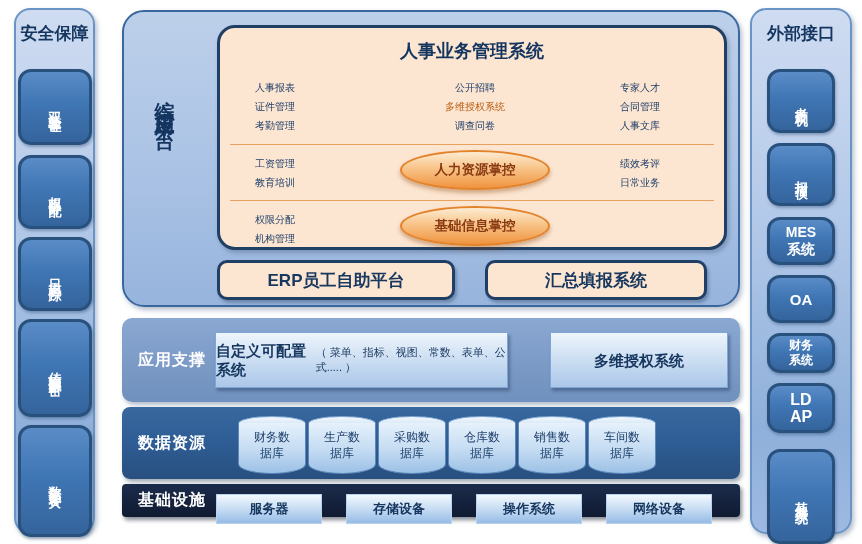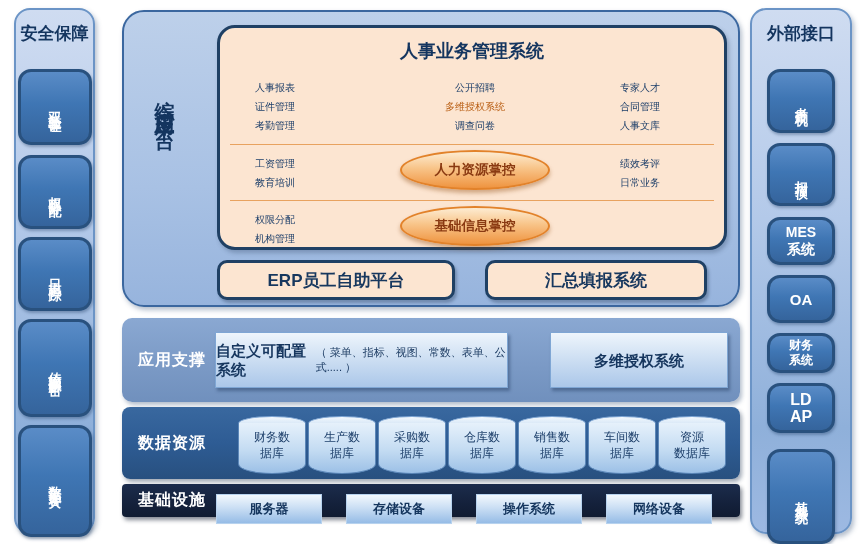--- a/index.html
+++ b/index.html
@@ -250,25 +250,20 @@
       <div class="cyl">
           <div class="cyl-body"></div>
           <div class="cyl-label">销售数
 据库</div>
         </div>
       <div class="cyl">
           <div class="cyl-body"></div>
           <div class="cyl-label">车间数
 据库</div>
         </div>
-      <div class="cyl">
-          <div class="cyl-body"></div>
-          <div class="cyl-label">资源
-数据库</div>
-        </div>
     </div>
   </section>
 
   <section class="infra-panel">
     <div class="section-label">基础设施</div>
     <div class="infra-box" style="left:94px">服务器</div>
     <div class="infra-box" style="left:224px">存储设备</div>
     <div class="infra-box" style="left:354px">操作系统</div>
     <div class="infra-box" style="left:484px">网络设备</div>
   </section>

